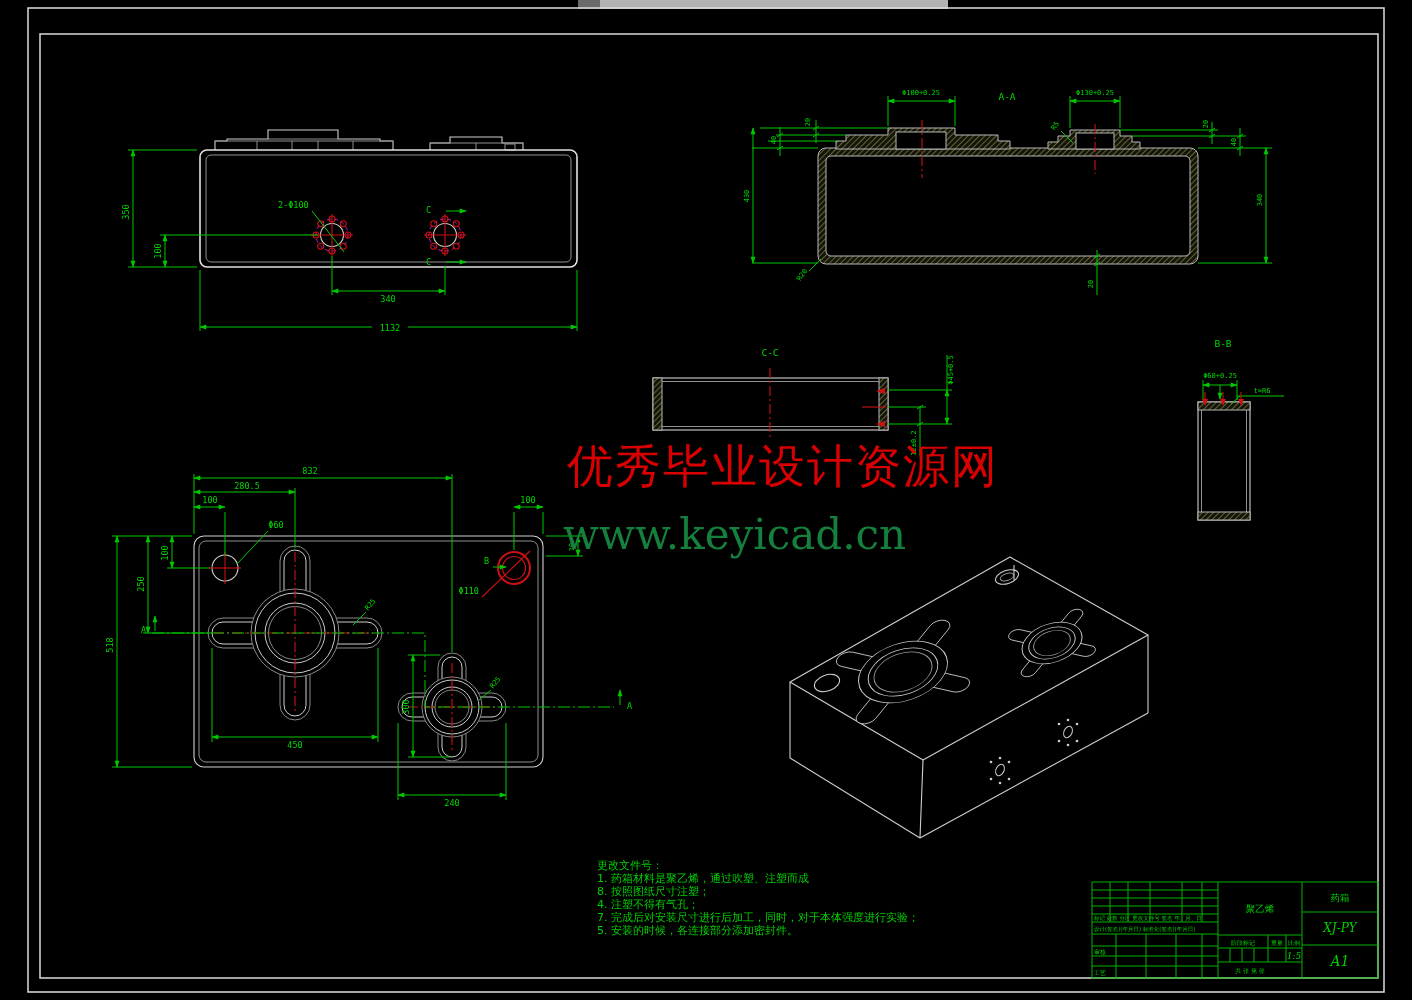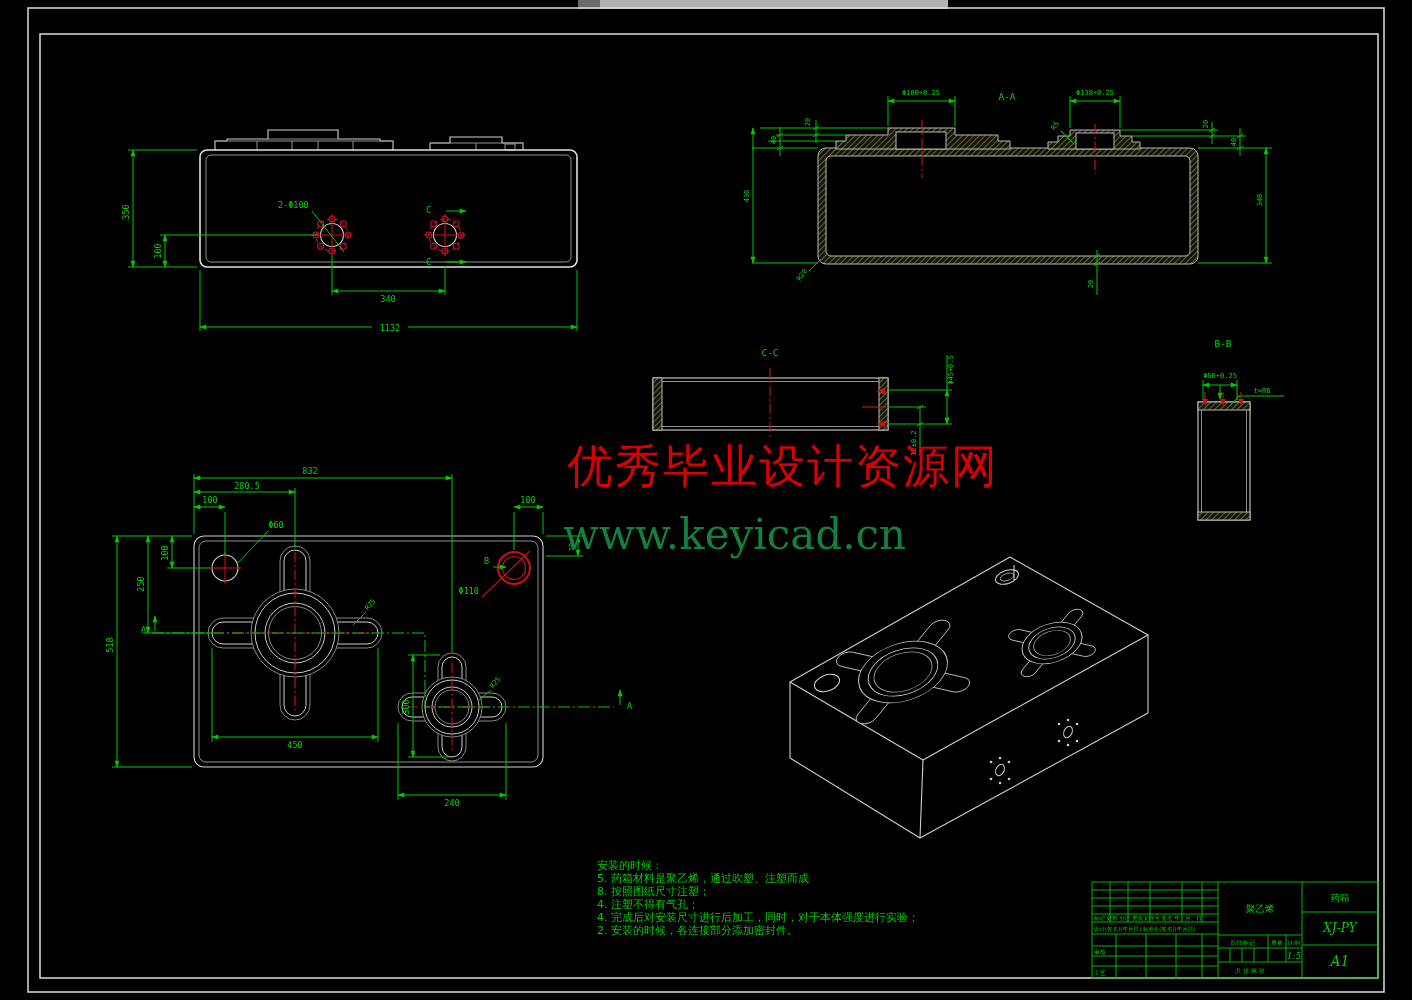--- a/index.html
+++ b/index.html
@@ -446,24 +446,24 @@
 
       <line class="tb" x1="1302" y1="912" x2="1378" y2="912"></line>
       <line class="tb" x1="1302" y1="945" x2="1378" y2="945"></line>
       <text class="tbt2" x="1340" y="901" text-anchor="middle">药箱</text>
       <text class="tbti" x="1340" y="932" text-anchor="middle">XJ-PY</text>
       <text class="tbti" x="1340" y="966" text-anchor="middle" style="font-size:14px">A1</text>
     </g>
   </svg>
 
   <div class="notes">
-    <div>安装的时候：</div>
-    <div>5. 药箱材料是聚乙烯，通过吹塑、注塑而成</div>
+    <div>更改文件号：</div>
+    <div>1. 药箱材料是聚乙烯，通过吹塑、注塑而成</div>
     <div>8. 按照图纸尺寸注塑；</div>
     <div>4. 注塑不得有气孔；</div>
-    <div>4. 完成后对安装尺寸进行后加工，同时，对于本体强度进行实验；</div>
-    <div>2. 安装的时候，各连接部分添加密封件。</div>
+    <div>7. 完成后对安装尺寸进行后加工，同时，对于本体强度进行实验；</div>
+    <div>5. 安装的时候，各连接部分添加密封件。</div>
   </div>
 
   <div class="wm1">优秀毕业设计资源网</div>
   <div class="wm2">www.keyicad.cn</div>
 
 </div>
 
 </body></html>

